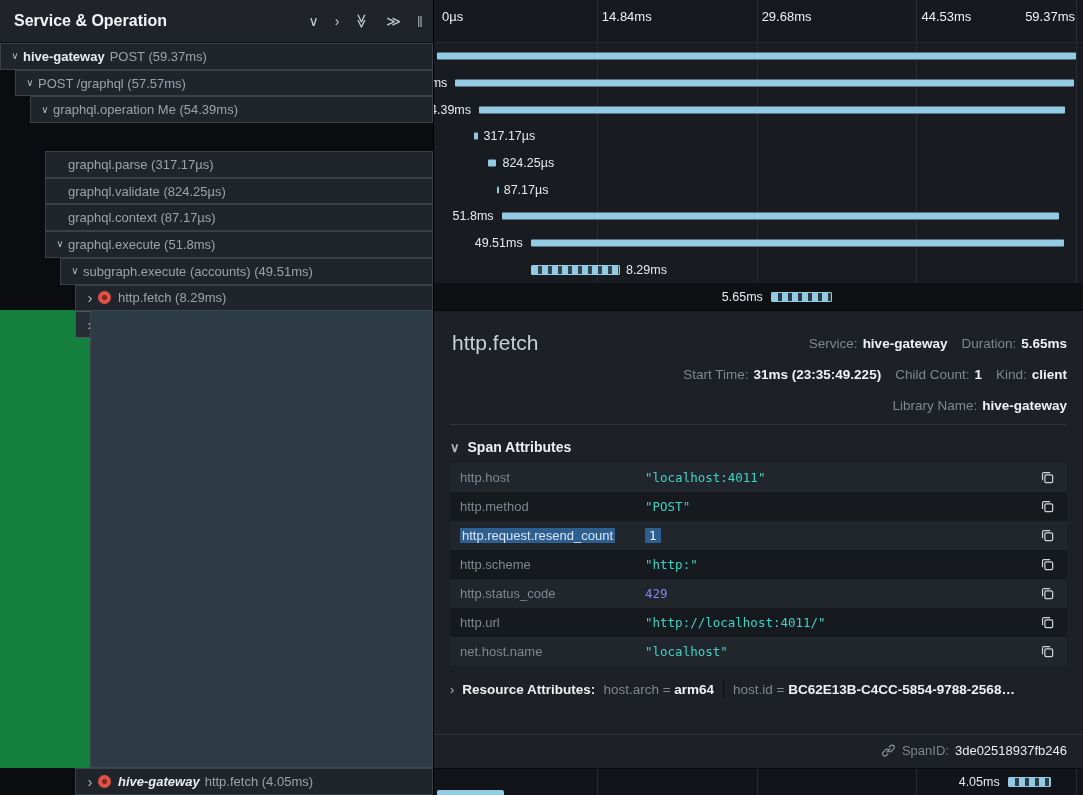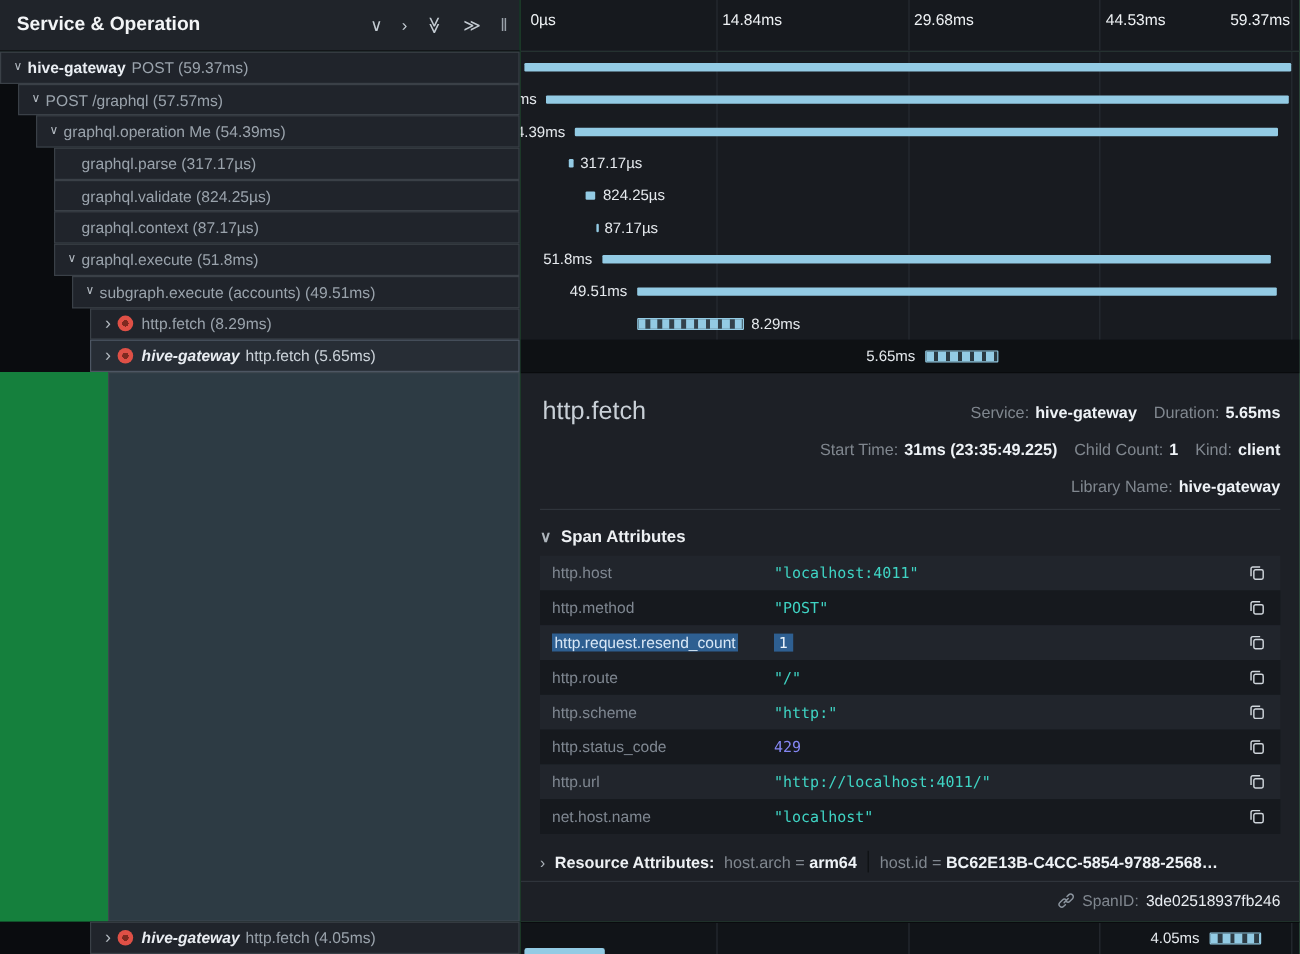--- a/index.html
+++ b/index.html
@@ -109,21 +109,21 @@
           <span class="op">POST (59.37ms)</span>
         </div>
         <div class="tree-row" style="margin-left: 15px;">
           <span class="chevron chev-down">∨</span>
           <span class="op">POST /graphql (57.57ms)</span>
         </div>
         <div class="tree-row" style="margin-left: 30px;">
           <span class="chevron chev-down">∨</span>
           <span class="op">graphql.operation Me (54.39ms)</span>
         </div>
-        <div class="tree-row" style="margin-left: 45px;">
+        <div class="tree-row" style="margin-left: 45px; margin-top: 28px;">
           <span class="chevron"></span>
           <span class="op">graphql.parse (317.17µs)</span>
         </div>
         <div class="tree-row" style="margin-left: 45px;">
           <span class="chevron"></span>
           <span class="op">graphql.validate (824.25µs)</span>
         </div>
         <div class="tree-row" style="margin-left: 45px;">
           <span class="chevron"></span>
           <span class="op">graphql.context (87.17µs)</span>
@@ -257,30 +257,20 @@
             <span class="attr-key"><span class="hl">http.request.resend_count</span></span>
             <span class="attr-val number hl">1</span>
             <button class="copy-btn">
               <svg viewBox="0 0 16 16" width="15" height="15">
                 <rect x="5.2" y="5.2" width="8.3" height="8.3" rx="1.5"></rect>
                 <path d="M10.8 2.7H4.2a1.5 1.5 0 0 0-1.5 1.5v6.6"></path>
               </svg>
             </button>
           </div>
           <div class="attr-row">
-            <span class="attr-key"><span>http.route</span></span>
-            <span class="attr-val">"/"</span>
-            <button class="copy-btn">
-              <svg viewBox="0 0 16 16" width="15" height="15">
-                <rect x="5.2" y="5.2" width="8.3" height="8.3" rx="1.5"></rect>
-                <path d="M10.8 2.7H4.2a1.5 1.5 0 0 0-1.5 1.5v6.6"></path>
-              </svg>
-            </button>
-          </div>
-          <div class="attr-row">
             <span class="attr-key"><span>http.scheme</span></span>
             <span class="attr-val">"http:"</span>
             <button class="copy-btn">
               <svg viewBox="0 0 16 16" width="15" height="15">
                 <rect x="5.2" y="5.2" width="8.3" height="8.3" rx="1.5"></rect>
                 <path d="M10.8 2.7H4.2a1.5 1.5 0 0 0-1.5 1.5v6.6"></path>
               </svg>
             </button>
           </div>
           <div class="attr-row">

